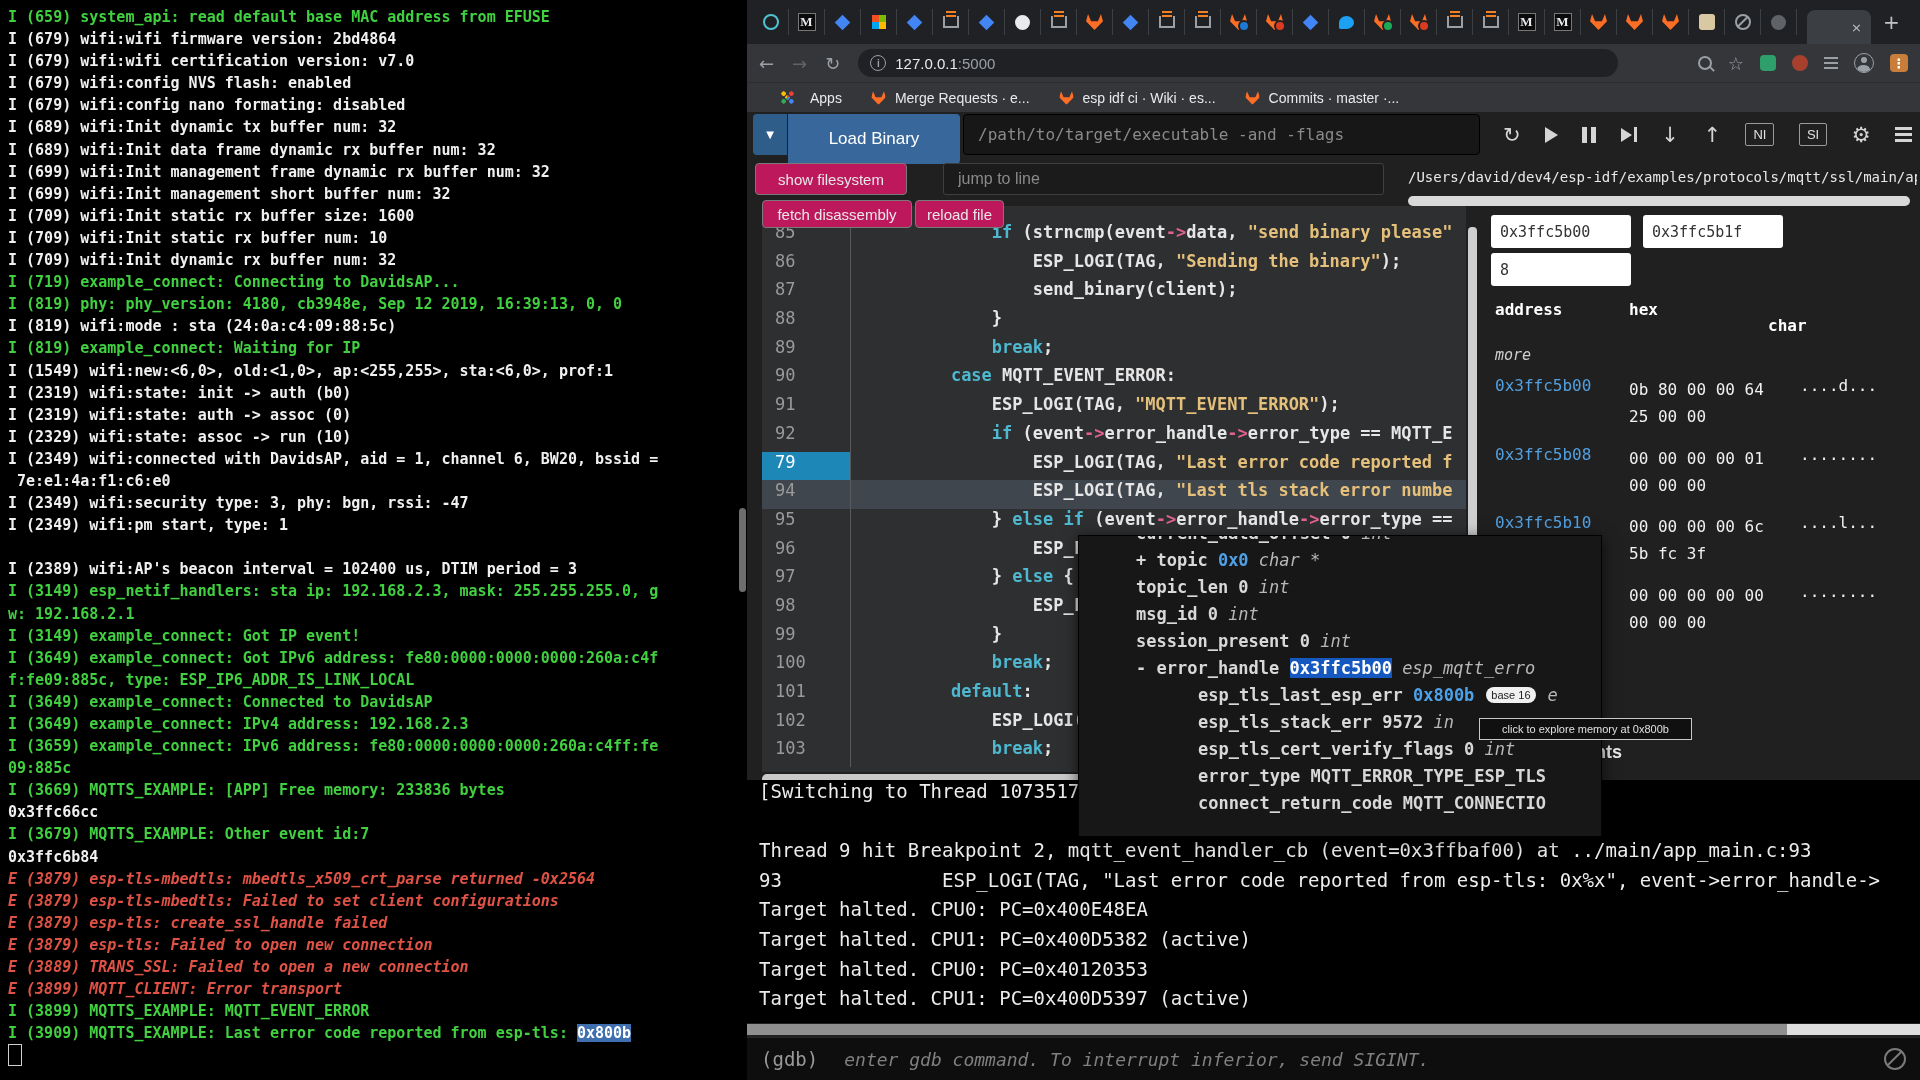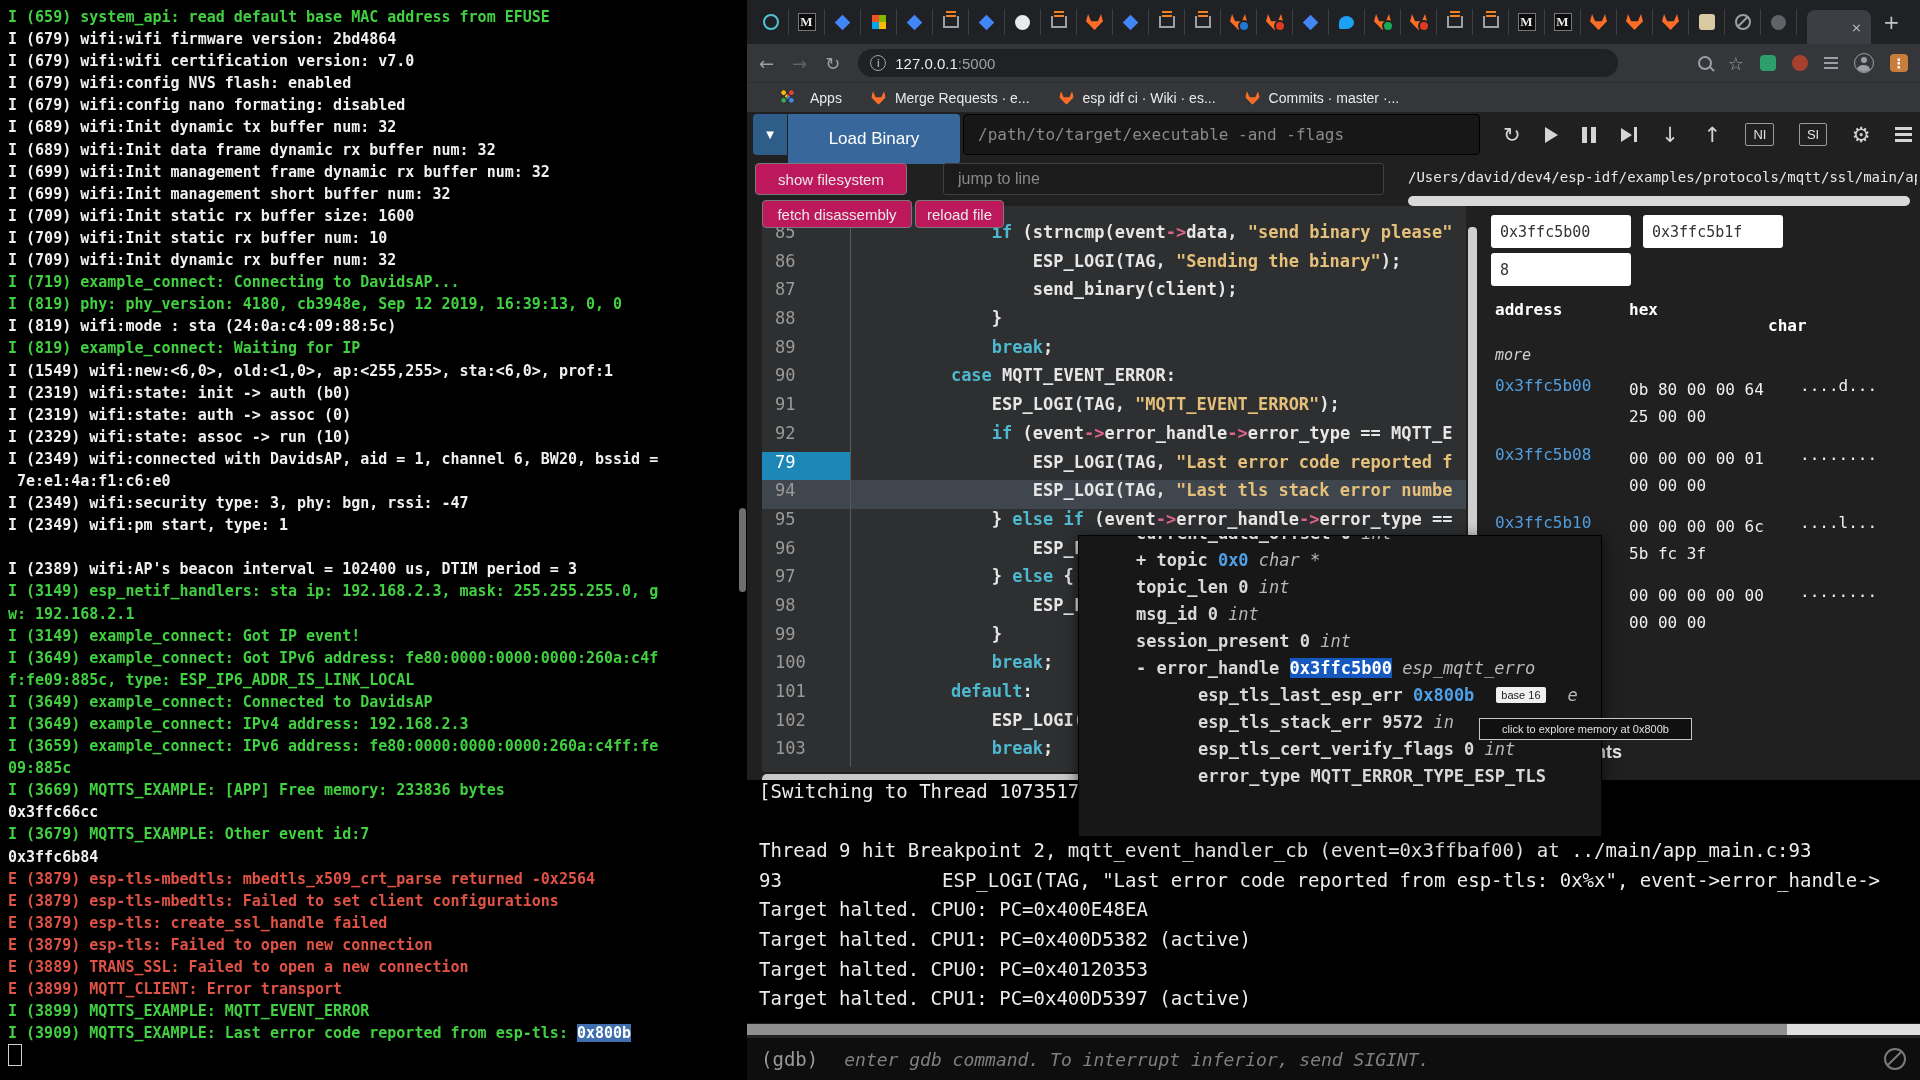--- a/index.html
+++ b/index.html
@@ -6,21 +6,21 @@
   #screen{position:relative;width:1920px;height:1080px;overflow:hidden;background:#000;
           font-family:"Liberation Sans",sans-serif;}
 
   
   #terminal{position:absolute;left:0;top:0;width:747px;height:1080px;background:#000;
             padding:8px 0 0 8px;box-sizing:border-box;}
   .tline{white-space:pre;height:22.1px;line-height:22.1px;
          font:bold 15px "DejaVu Sans Mono",monospace;}
   .t-g{color:var(--term-green);}
   .t-w{color:var(--term-white);}
-  .t-r{color:var(--term-red);}
+  .t-r{color:var(--term-red);font-style:italic;}
   .thl{background:var(--sel-blue);color:#fff;}
   #term-cursor{position:absolute;left:8px;top:1044px;width:12px;height:20px;
                border:1.5px solid #cfcfcf;}
   #term-scroll-thumb{position:absolute;right:1px;top:508px;width:7px;height:84px;
                      background:#6e6e6e;border-radius:4px;}
 
   
   #browser{position:absolute;left:747px;top:0;width:1173px;height:1080px;background:#202124;}
   #tabstrip{position:absolute;top:0;left:0;right:0;height:44px;display:flex;align-items:center;padding-left:6px;}
   .tabslot{width:35px;height:26px;display:flex;align-items:center;justify-content:center;
@@ -79,21 +79,21 @@
   .avatar::before{content:"";position:absolute;left:5.5px;top:3px;width:6px;height:6px;border-radius:50%;background:#9aa0a6;}
   .avatar::after{content:"";position:absolute;left:2px;top:11px;width:13px;height:9px;border-radius:50%;background:#9aa0a6;}
   .menu-kebab{width:18px;height:18px;border-radius:4px;background:#c87d3a;display:flex;
         align-items:center;justify-content:center;color:#fff;font:bold 13px "DejaVu Sans",sans-serif;}
 
   #bookmarks{position:absolute;top:82px;left:0;right:0;height:30px;background:#35363a;
       border-top:1px solid #2b2c2f;display:flex;align-items:center;padding-left:34px;gap:28px;box-sizing:border-box;}
   .apps-grid{width:13px;height:13px;margin-right:8px;
       background:conic-gradient(#ea4335 0 25%,#4285f4 0 50%,#34a853 0 75%,#fbbc05 0);
       -webkit-mask:radial-gradient(circle at 20% 20%,#000 2px,transparent 2.5px),radial-gradient(circle at 80% 20%,#000 2px,transparent 2.5px),radial-gradient(circle at 20% 80%,#000 2px,transparent 2.5px),radial-gradient(circle at 80% 80%,#000 2px,transparent 2.5px),radial-gradient(circle at 50% 50%,#000 2px,transparent 2.5px);}
-  .bookmark{display:flex;align-items:flex-start;gap:8px;}
+  .bookmark{display:flex;align-items:center;gap:8px;}
   .bm-label,#apps-label{color:#e8eaed;font:14px "Liberation Sans",sans-serif;}
   .bm-ico{transform:scale(.85);}
 
   
   #gdbgui{position:absolute;top:112px;left:0;right:0;bottom:0;background:#202020;}
   #caret-btn{position:absolute;left:6px;top:2px;width:34px;height:41px;background:#2f5d8a;
       border-radius:4px 0 0 4px;display:flex;align-items:center;justify-content:center;
       color:#fff;font:10px "DejaVu Sans",sans-serif;}
   #load-binary-btn{position:absolute;left:41px;top:2px;width:172px;height:50px;background:var(--lb-blue);
       border-radius:0 4px 4px 0;display:flex;align-items:center;justify-content:center;
@@ -182,22 +182,22 @@
   
   #popup{position:absolute;left:331px;top:423px;width:522px;height:300px;background:#171717;
       border:1px solid #020202;box-shadow:0 3px 14px rgba(0,0,0,.65);overflow:hidden;z-index:50;}
   .prow{padding-left:57px;height:27px;line-height:27px;white-space:pre;
       font:bold 17px "DejaVu Sans Mono",monospace;overflow:hidden;}
   .prow.ind1{padding-left:119px;}
   .prow.clip{margin-top:-13px;}
   .p-p{color:#d8d8d8;} .p-b{color:var(--val-blue);}
   .p-hb{background:var(--hl-bg);color:#fff;}
   .p-it{color:#b8b8b8;font-style:italic;font-weight:normal;}
-  .pbadge{display:inline-block;background:#f0f0f0;color:#222;border-radius:2px;
-      font:11px "Liberation Sans",sans-serif;padding:2px 5px;margin:0 22px;vertical-align:2px;}
+  .pbadge{display:inline-block;background:#f0f0f0;color:#222;border-radius:8px;
+      font:11px "Liberation Sans",sans-serif;padding:2px 5px;margin:0 12px;vertical-align:2px;}
   #mem-tooltip{position:absolute;left:732px;top:606px;background:#101010;border:1px solid #c8c8c8;
       color:#e0e0e0;font:11px "Liberation Sans",sans-serif;padding:4px 22px;white-space:nowrap;z-index:60;}
 </style>
 </head>
 <body>
 
 <div id="screen">
 
   <div id="terminal">
     <div>
@@ -528,19 +528,20 @@
             <div class="prow clip"><span class="p-p">current_data_offset 0 </span><span class="p-it">int</span></div>
             <div class="prow"><span class="p-p">+ topic </span><span class="p-b">0x0</span><span class="p-it"> char *</span></div>
             <div class="prow"><span class="p-p">topic_len 0 </span><span class="p-it">int</span></div>
             <div class="prow"><span class="p-p">msg_id 0 </span><span class="p-it">int</span></div>
             <div class="prow"><span class="p-p">session_present 0 </span><span class="p-it">int</span></div>
             <div class="prow"><span class="p-p">- error_handle </span><span class="p-hb">0x3ffc5b00</span><span class="p-it"> esp_mqtt_erro</span></div>
             <div class="prow ind1"><span class="p-p">esp_tls_last_esp_err </span><span class="p-b">0x800b</span><span class="pbadge">base 16</span><span class="p-it">e</span></div>
             <div class="prow ind1"><span class="p-p">esp_tls_stack_err 9572 </span><span class="p-it">in</span></div>
             <div class="prow ind1"><span class="p-p">esp_tls_cert_verify_flags 0 </span><span class="p-it">int</span></div>
             <div class="prow ind1"><span class="p-p">error_type MQTT_ERROR_TYPE_ESP_TLS</span></div>
+            <div class="prow ind1"><span class="p-p">connect_return_code MQTT_CONNECTIO</span></div>
           </div>
       </div>
       <div id="mem-tooltip">click to explore memory at 0x800b</div>
 
     </div>
   </div>
 </div>
 
 </body></html>

